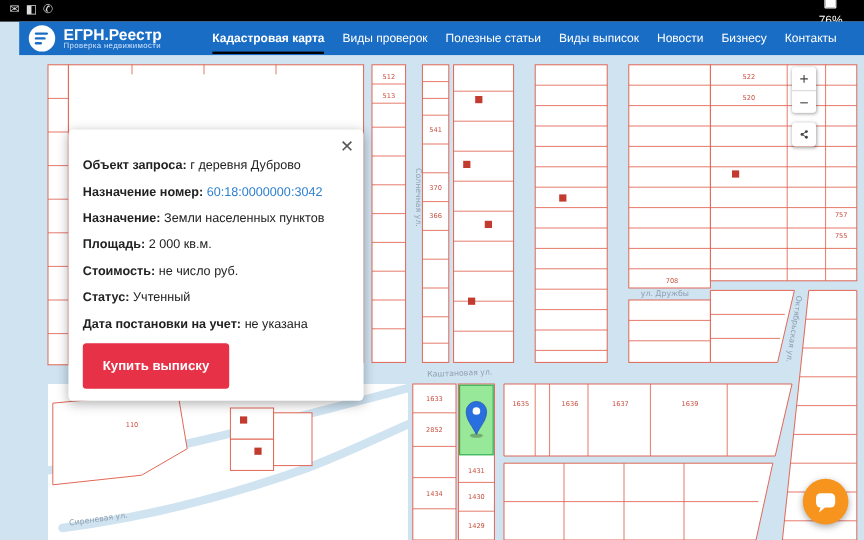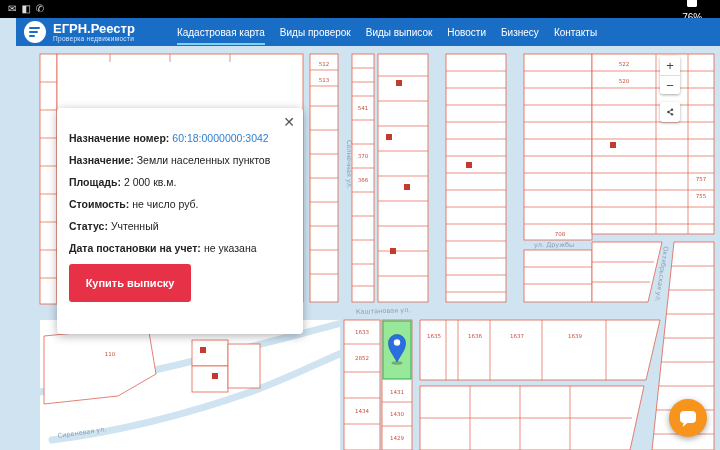--- a/index.html
+++ b/index.html
@@ -23,21 +23,21 @@
   #header{position:absolute;top:18px;left:16px;width:720px;height:28px;background:#1a6dc4;
           display:flex;align-items:center;padding-left:8px;box-sizing:border-box;}
   .logo{width:22px;height:22px;border-radius:50%;background:#fff;display:flex;flex-direction:column;
         align-items:flex-start;justify-content:center;gap:2px;padding-left:5px;box-sizing:border-box;margin-right:7px;}
   .logo i{display:block;height:2px;border-radius:1px;background:#1a6dc4;}
   .logo i:nth-child(1){width:11px;}.logo i:nth-child(2){width:9px;}.logo i:nth-child(3){width:6px;}
   .brand .t1{font-size:13px;font-weight:bold;color:#fff;line-height:13px;}
   .brand .t2{font-size:6.5px;color:#cfe4ff;letter-spacing:.3px;}
   #nav{display:flex;gap:15px;margin-left:42px;}
   #nav a{color:#fff;font-size:10px;text-decoration:none;padding:7px 0 5px;cursor:pointer;white-space:nowrap;}
-  #nav a.active{border-bottom:2px solid #7dd3fc;font-weight:normal;}
+  #nav a.active{border-bottom:2px solid #000000;font-weight:bold;}
 
   
   #map{position:absolute;top:46px;left:0;width:720px;height:404px;}
   #mapsvg{display:block;}
   .blk{fill:#ffffff;stroke:#e0614f;stroke-width:0.8;}
   .ln{stroke:#e0614f;stroke-width:0.7;fill:none;}
   .road{stroke:#cfe3f1;stroke-width:7;fill:none;stroke-linecap:round;}
   .bld{fill:#c23b2e;}
   .pnum{font:5.5px "DejaVu Sans",sans-serif;fill:#c94f40;text-anchor:middle;}
   .street{font:6.5px "DejaVu Sans",sans-serif;fill:#8fa0b0;}
@@ -94,20 +94,21 @@
         <i></i>
         <i></i>
       </div>
     <div class="brand">
       <div class="t1">ЕГРН.Реестр</div>
       <div class="t2">Проверка недвижимости</div>
     </div>
     <nav id="nav">
       <a class="active">Кадастровая карта</a>
       <a>Виды проверок</a>
+      <a>Полезные статьи</a>
       <a>Виды выписок</a>
       <a>Новости</a>
       <a>Бизнесу</a>
       <a>Контакты</a>
     </nav>
   </div>
 
   <div id="map">
     <svg id="mapsvg" width="720" height="404" viewBox="0 0 720 404">
       <defs>
@@ -235,20 +236,23 @@
         <path d="M3.5,6 L9,2.5 M3.5,6 L9,9.5" stroke="#444" stroke-width="1.2" fill="none"></path>
         <circle cx="3.5" cy="6" r="1.8" fill="#444"></circle>
           <circle cx="9" cy="2.5" r="1.8" fill="#444"></circle>
           <circle cx="9" cy="9.5" r="1.8" fill="#444"></circle>
       </svg>
     </button>
 
     <div id="card">
       <button class="card-close">✕</button>
       <div class="crow">
+        <span class="clab">Объект запроса:</span><span class="cval">г деревня Дуброво</span>
+      </div>
+      <div class="crow">
         <span class="clab">Назначение номер:</span><span class="cval link">60:18:0000000:3042</span>
       </div>
       <div class="crow">
         <span class="clab">Назначение:</span><span class="cval">Земли населенных пунктов</span>
       </div>
       <div class="crow">
         <span class="clab">Площадь:</span><span class="cval">2 000 кв.м.</span>
       </div>
       <div class="crow">
         <span class="clab">Стоимость:</span><span class="cval">не число руб.</span>

